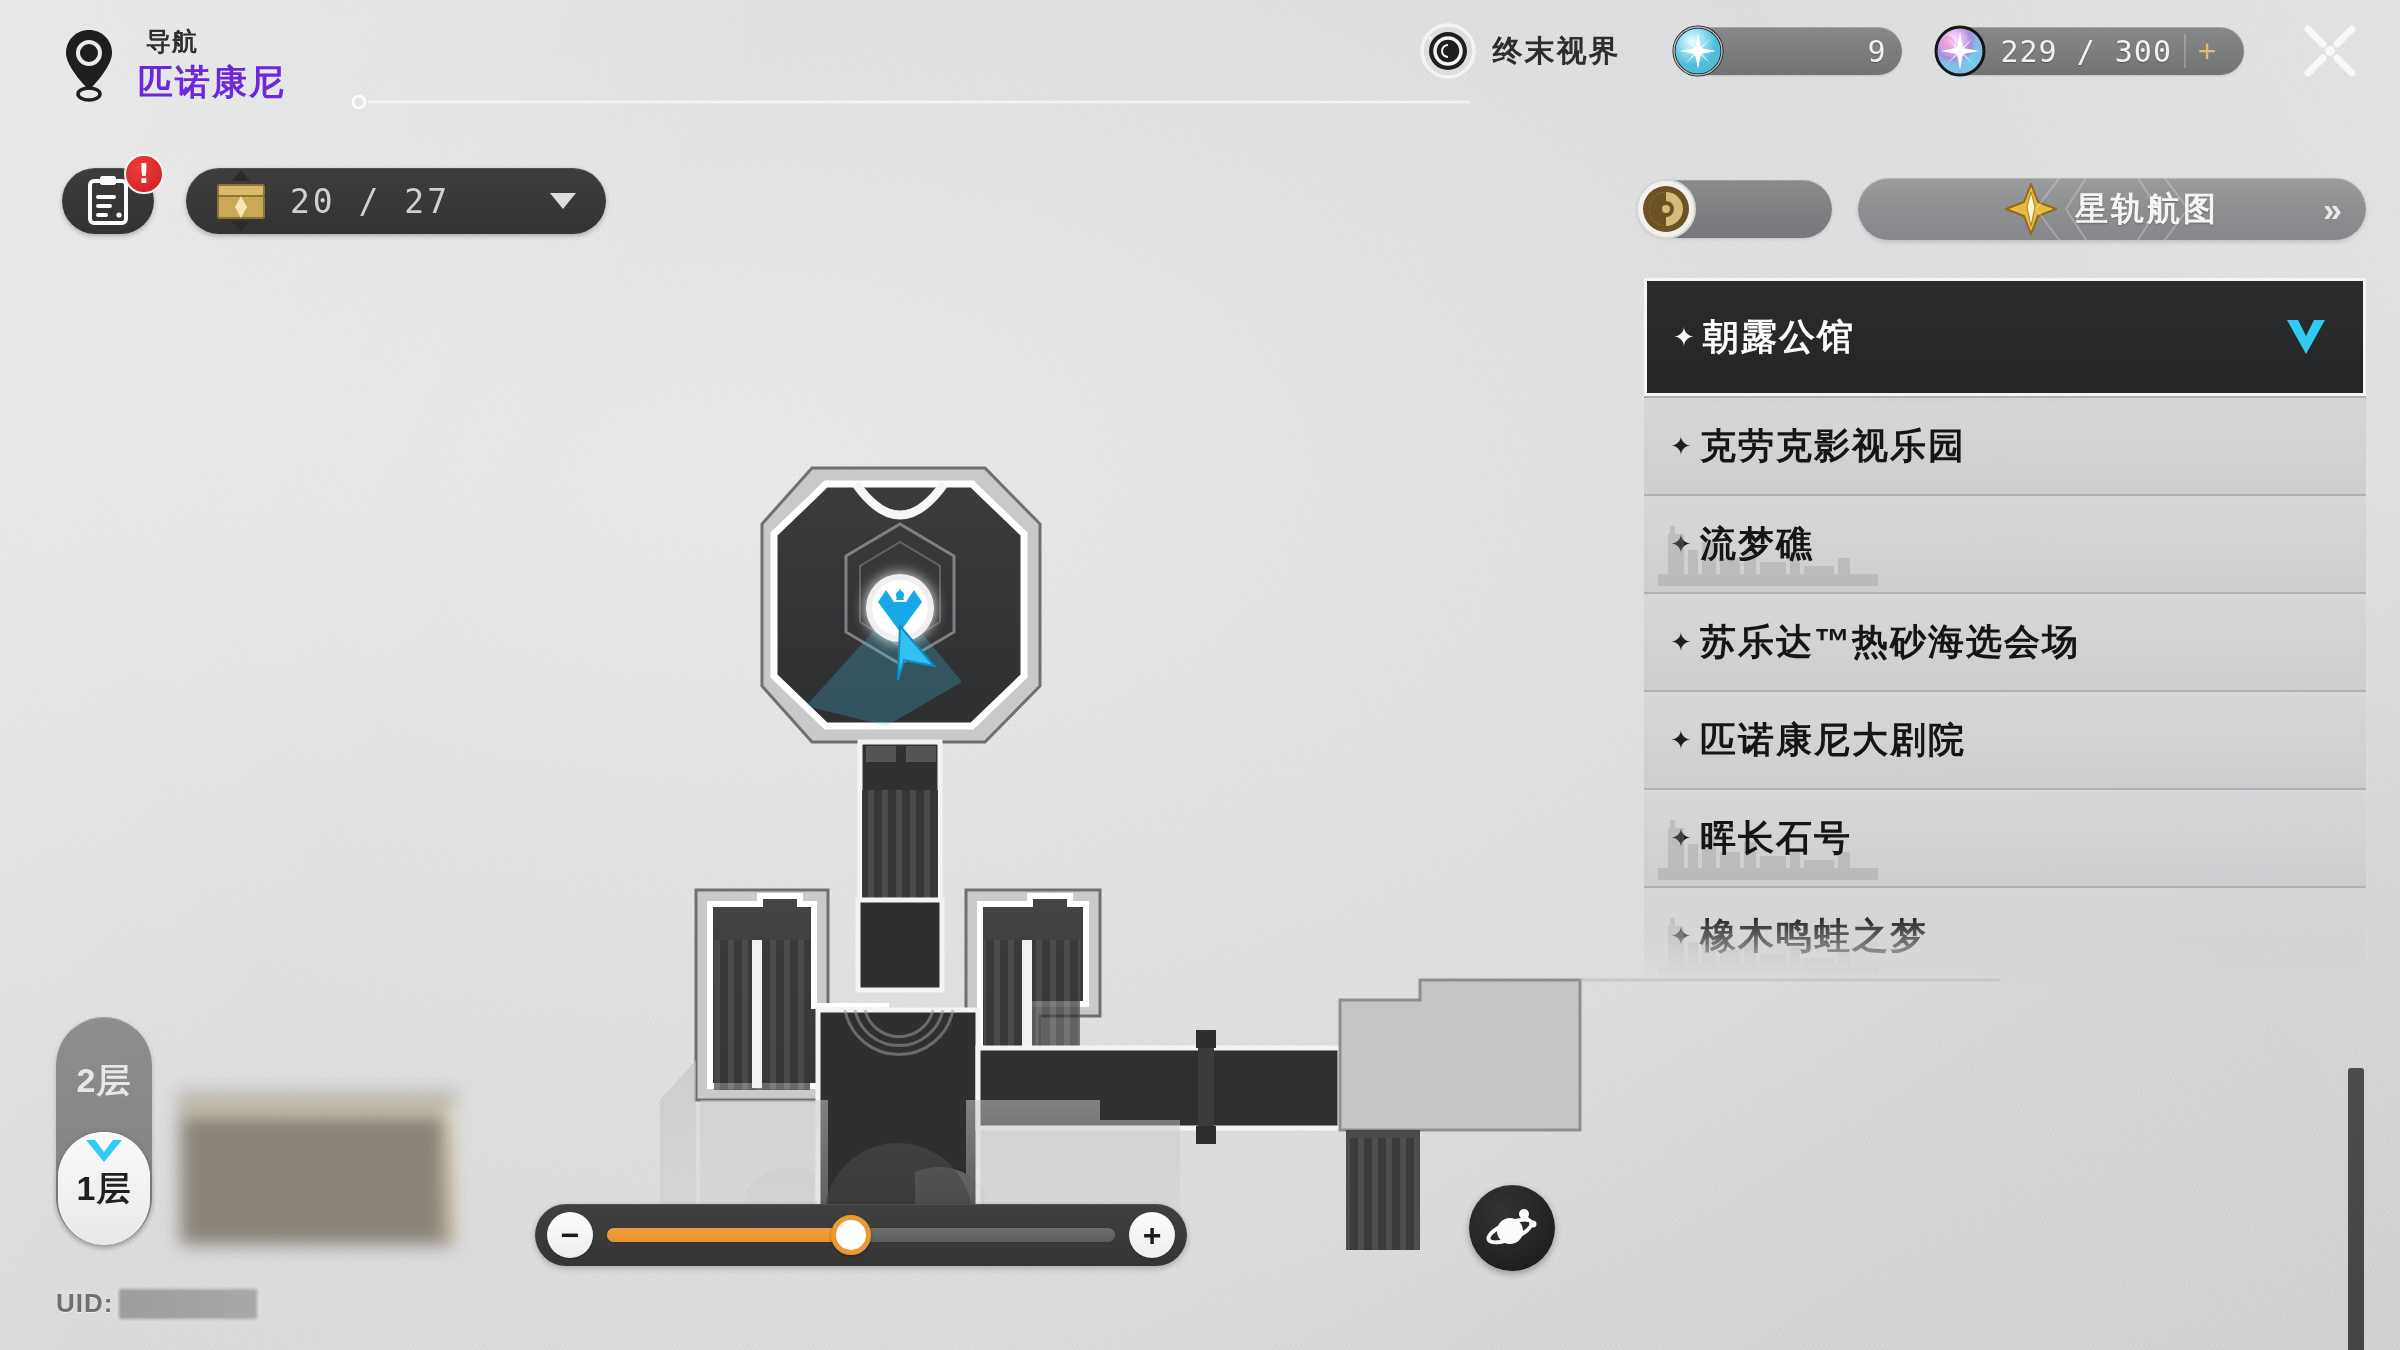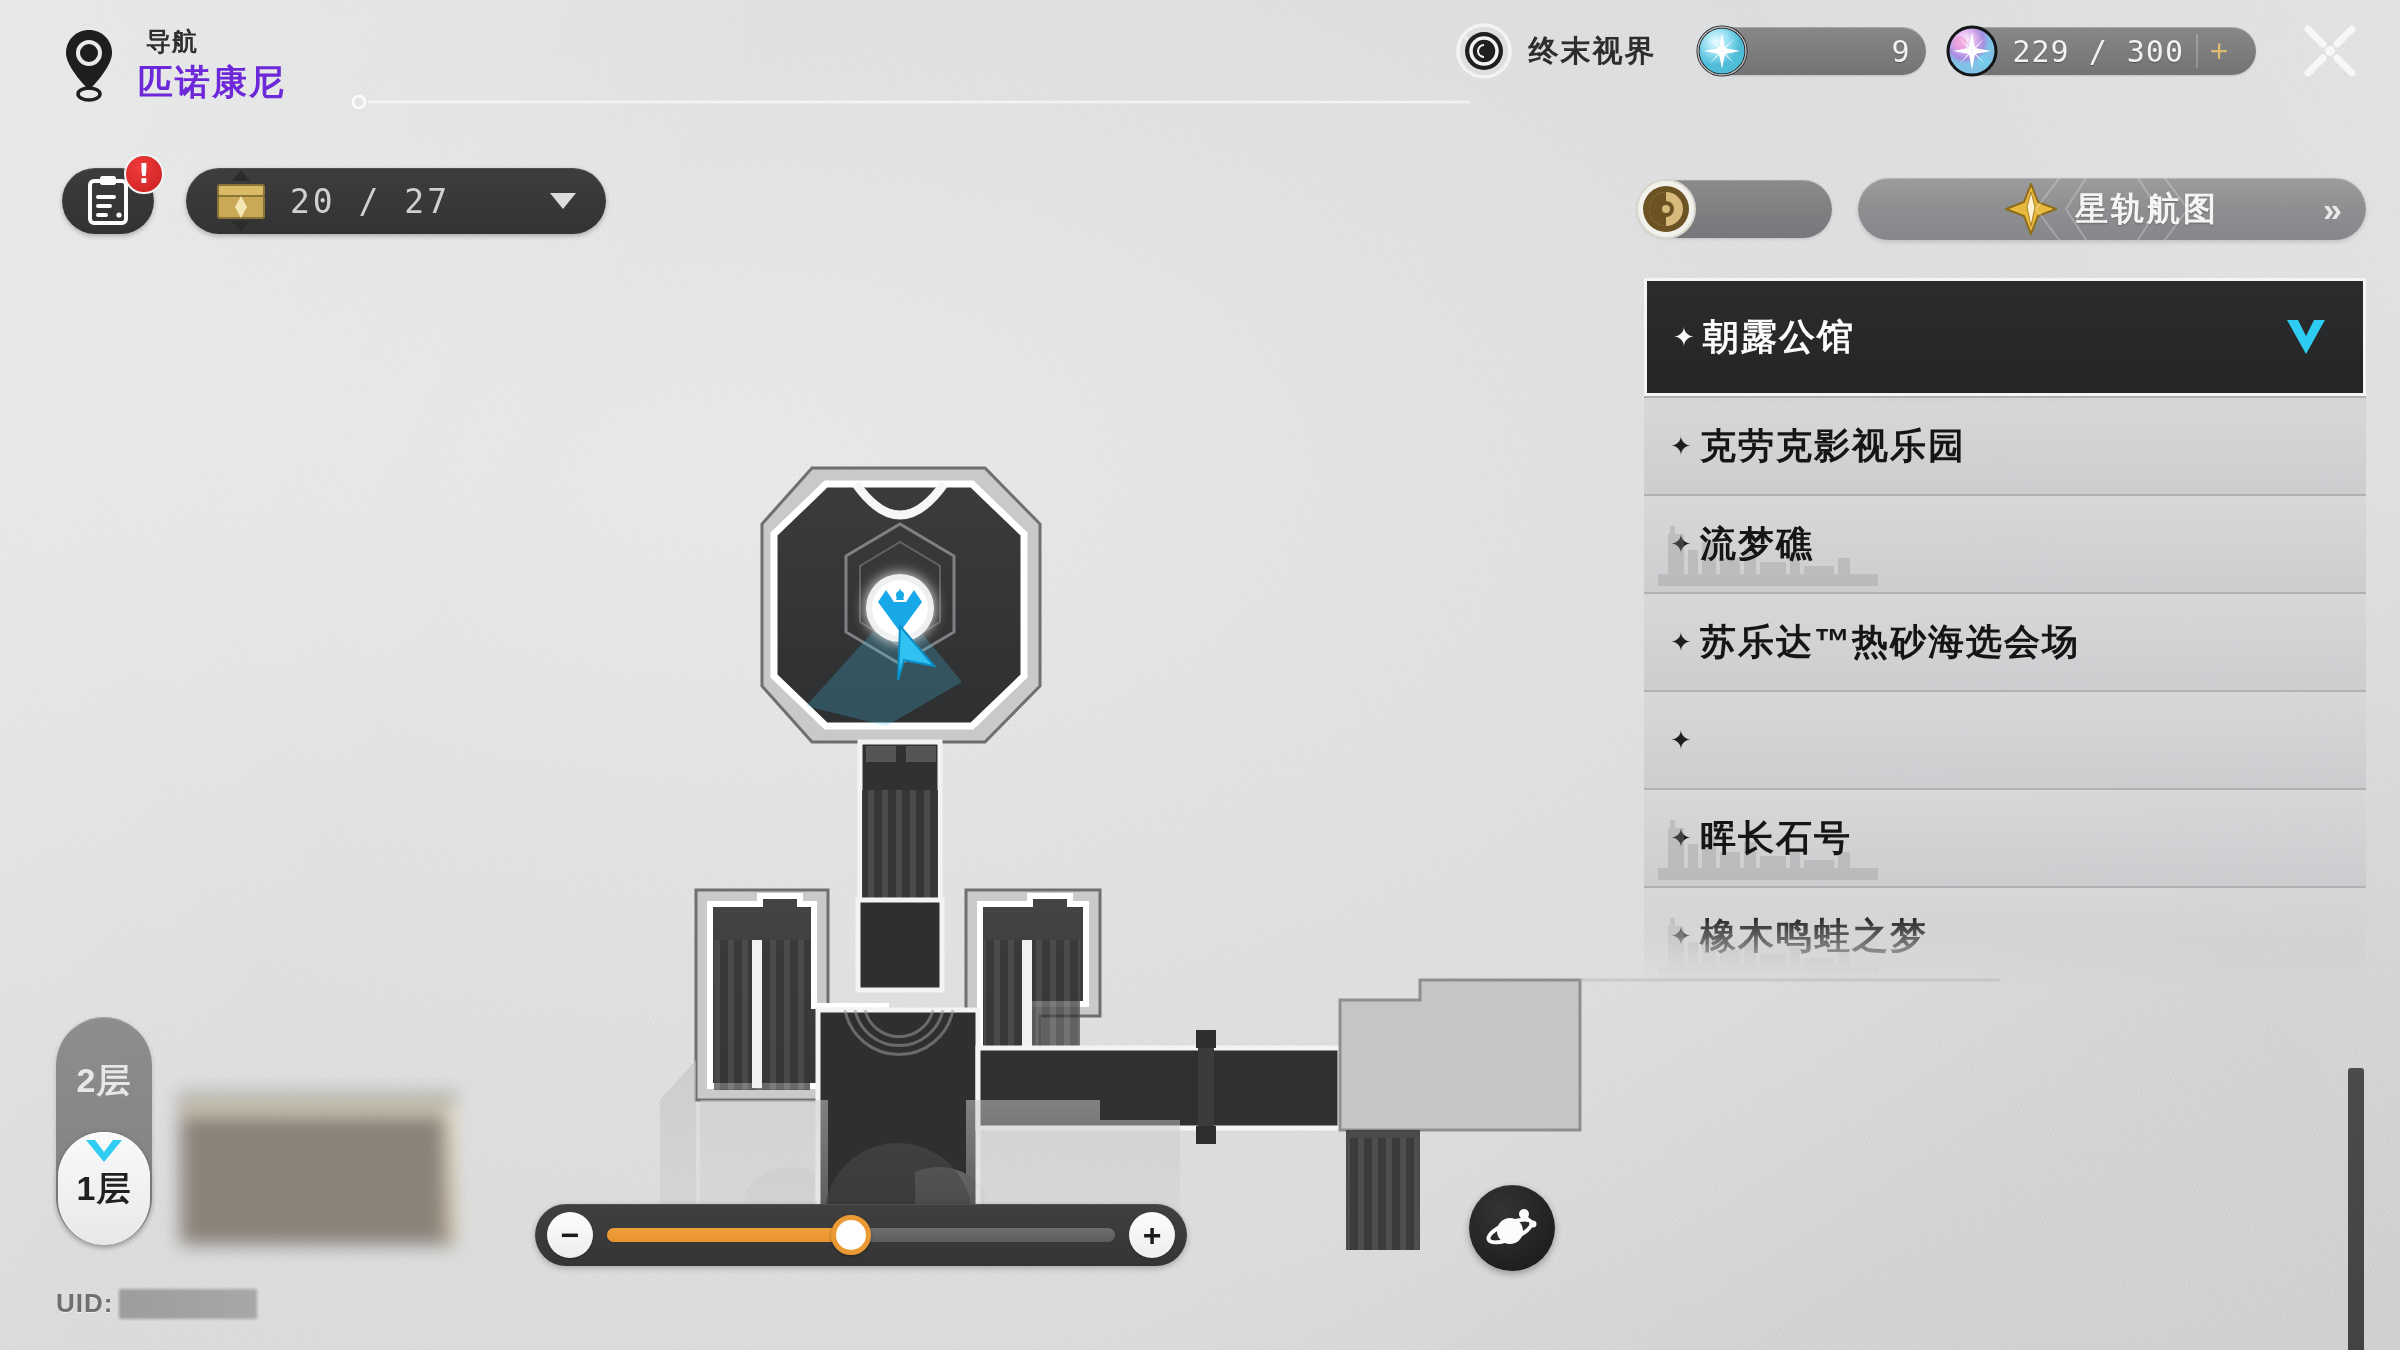--- a/index.html
+++ b/index.html
@@ -37,21 +37,21 @@
   
   #header{ position:absolute; left:62px; top:24px; display:flex; align-items:flex-start; gap:22px; }
   .pin-wrap{ width:54px; height:74px; margin-top:4px; }
   #header-texts{ display:flex; flex-direction:column; gap:2px; }
   #nav-label{ font-size:25px; color:#2e2f30; letter-spacing:1px; font-weight:700; line-height:34px;margin-left:8px; }
   #nav-region{ font-size:35px; color:#6d28d9; letter-spacing:2px; font-weight:700; line-height:44px; }
 
   #breadcrumb-line{ position:absolute; left:352px; top:95px; width:1120px; height:14px; }
 
   
-  #topright{ position:absolute; right:32px; top:22px; display:flex; align-items:center; gap:4px; height:58px; }
+  #topright{ position:absolute; right:32px; top:22px; display:flex; align-items:center; gap:16px; height:58px; }
   #eov{ display:flex; align-items:center; gap:16px; margin-right:38px; }
   #eov-label{ font-size:30px; color:#2c2d2e; font-weight:700; letter-spacing:2px; }
 
   .curr-pill{
     height:48px; display:flex; align-items:center;
     border-radius:24px;
     background:linear-gradient(180deg,#87888a 0%,#7c7d7f 50%,#737476 100%);
     box-shadow:inset 0 1px 0 rgba(255,255,255,.25), 0 1px 2px rgba(0,0,0,.14);
     padding-right:16px; position:relative; margin-right:18px;
   }
@@ -540,20 +540,21 @@
 </svg>
         <span class="dest-star">✦</span>
         <span class="dest-name">流梦礁</span>
       </div>
       <div class="dest-item">
         <span class="dest-star">✦</span>
         <span class="dest-name">苏乐达™热砂海选会场</span>
       </div>
       <div class="dest-item">
         <span class="dest-star">✦</span>
+        <span class="dest-name">匹诺康尼大剧院</span>
       </div>
       <div class="dest-item">
         <svg class="dest-city" viewBox="0 0 220 62">
   <g fill="#8e8f91">
     <rect x="10" y="10" width="16" height="52"></rect>
             <rect x="12" y="2" width="5" height="10"></rect>
     <rect x="30" y="26" width="10" height="36"></rect>
     <rect x="44" y="18" width="14" height="44"></rect>
     <rect x="62" y="34" width="20" height="28"></rect>
     <rect x="86" y="24" width="12" height="38"></rect>

